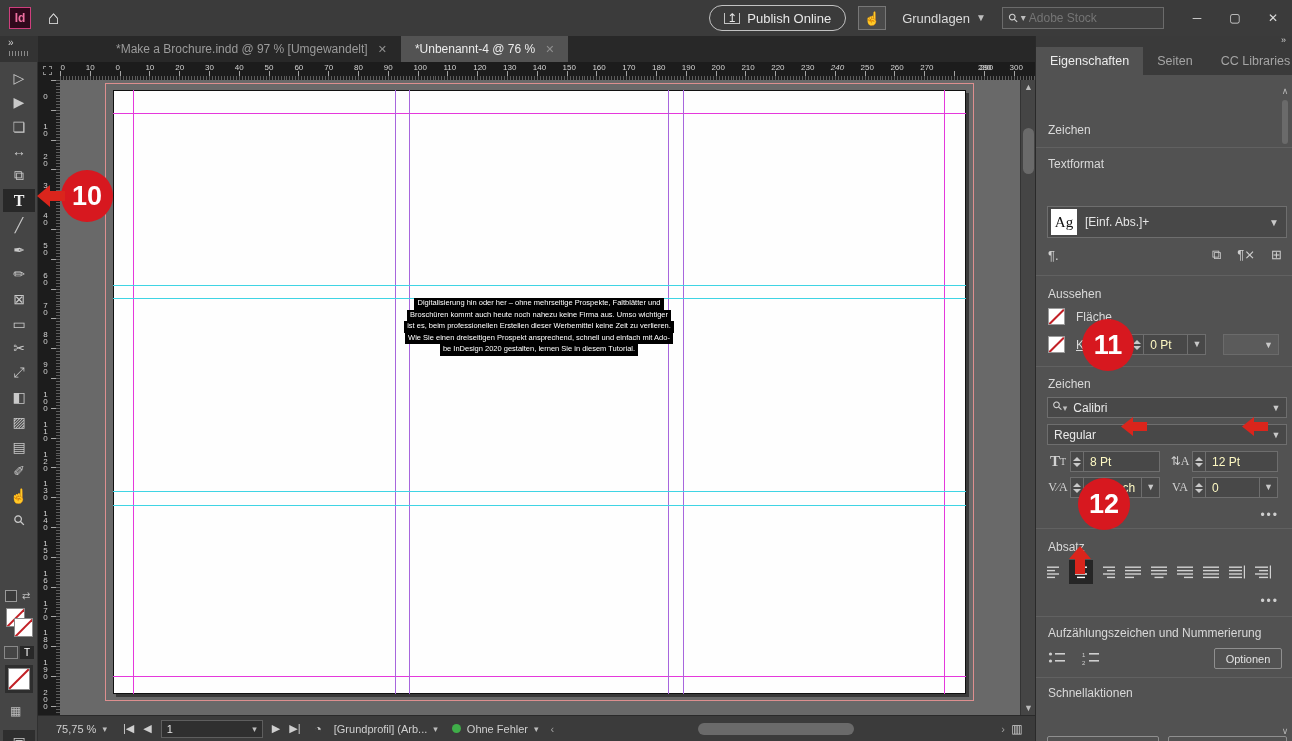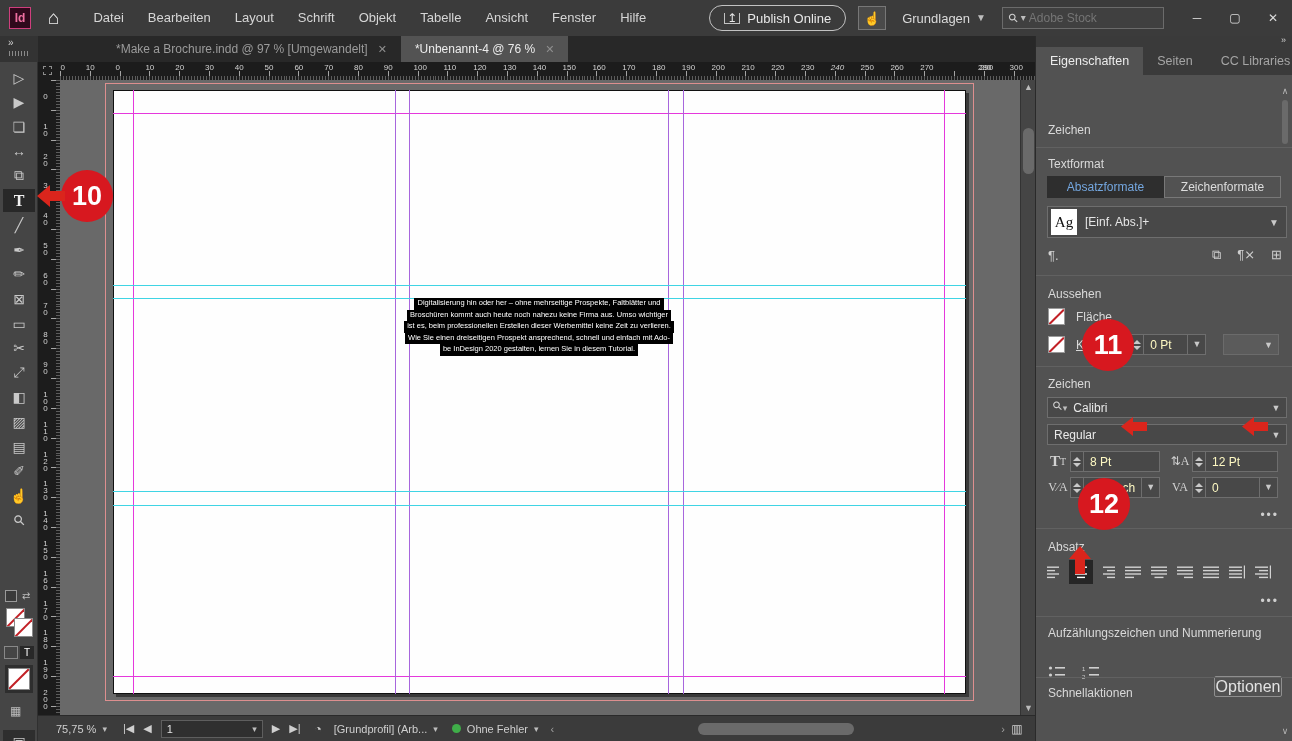--- a/index.html
+++ b/index.html
@@ -140,21 +140,21 @@
   .field .val { padding:0 6px; color:#fef9c3; flex:1; }
   .field .dd { width:18px; text-align:center; color:#c9c9c9; font-size:9px; border-left:1px solid #6e6e6e; line-height:19px; }
   .ddbox { height:21px; background:#484848; border:1px solid #6e6e6e; display:flex; align-items:center; }
   .ddbox .val { flex:1; padding:0 6px; color:#e9e9e9; }
   .ddbox .dd { width:20px; text-align:center; color:#c9c9c9; font-size:9px; }
   .more { position:absolute; right:14px; color:#cfcfcf; letter-spacing:2px; font-size:12px; }
   .alignrow { position:absolute; left:10px; width:240px; height:20px; display:flex; gap:8px; align-items:center; }
   .al { width:18px; height:18px; display:flex; align-items:center; justify-content:center; }
   .al.sel { background:#262626; outline:3px solid #262626; }
   .btn { position:absolute; height:21px; border:1px solid #8f8f8f; border-radius:2px; color:#e2e2e2;
-         font-size:16px; display:flex; align-items:center; justify-content:center; background:transparent;margin-top:28px; }
+         font-size:11px; display:flex; align-items:center; justify-content:center; background:transparent; }
   .rp-scroll { position:absolute; right:2px; top:50px; width:10px; height:648px; }
   .rp-scroll .arr { position:absolute; left:0; width:10px; text-align:center; font-size:9px; color:#b5b5b5; }
   .rp-scroll .thumb { position:absolute; left:2px; top:14px; width:6px; height:44px; background:#6a6a6a; border-radius:3px; }
 
   
   .lead-ic, .tt-ic, .krn-ic, .trk-ic { width:20px; display:flex; align-items:center; justify-content:center;
         color:#d2d2d2; font-family:"Liberation Serif", serif; }
   .tt-ic b { font-size:15px; } .tt-ic i { font-size:10px; font-style:normal; }
   .mini { font-size:10px; color:#cfcfcf; }
 
@@ -169,31 +169,20 @@
   .underline { text-decoration:underline; }
 </style>
 </head>
 <body>
 
 <div id="app">
 
   <div class="titlebar">
     <div class="id-logo">Id</div>
     <div class="home-ic">⌂</div>
-    <div class="menus" id="menus">
-        <div class="mi">Datei</div>
-        <div class="mi">Bearbeiten</div>
-        <div class="mi">Layout</div>
-        <div class="mi">Schrift</div>
-        <div class="mi">Objekt</div>
-        <div class="mi">Tabelle</div>
-        <div class="mi">Ansicht</div>
-        <div class="mi">Fenster</div>
-        <div class="mi">Hilfe</div>
-      </div>
     <div class="tb-right">
       <div class="publish">
         <span class="up">↥</span>
         <span>Publish Online</span>
       </div>
       <div class="touchbtn">
         <span>☝</span>
       </div>
       <div class="workspace">
         <span>Grundlagen</span>
@@ -408,24 +397,20 @@
         <div class="rp-tab active">Eigenschaften</div>
         <div class="rp-tab">Seiten</div>
         <div class="rp-tab">CC Libraries</div>
       </div>
 
     <div class="rp-body">
       <div class="sec-label" style="top:48px;">Zeichen</div>
       <div class="divider" style="top:72px;"></div>
 
       <div class="sec-label" style="top:82px;">Textformat</div>
-      <div class="seg" style="top:101px;">
-        <div class="on">Absatzformate</div>
-        <div>Zeichenformate</div>
-      </div>
       <div class="stylebox" style="top:131px;">
         <span class="ag">Ag</span>
         <span class="nm">[Einf. Abs.]+</span>
         <span class="dd">▼</span>
       </div>
       <div class="prow" style="top:172px; justify-content:space-between;">
         <span class="mini" style="font-size:13px;">¶.</span>
         <span style="display:flex; gap:16px;">
           <span class="mini" style="font-size:13px;">⧉</span>
           <span class="mini" style="font-size:13px;">¶⨯</span>

